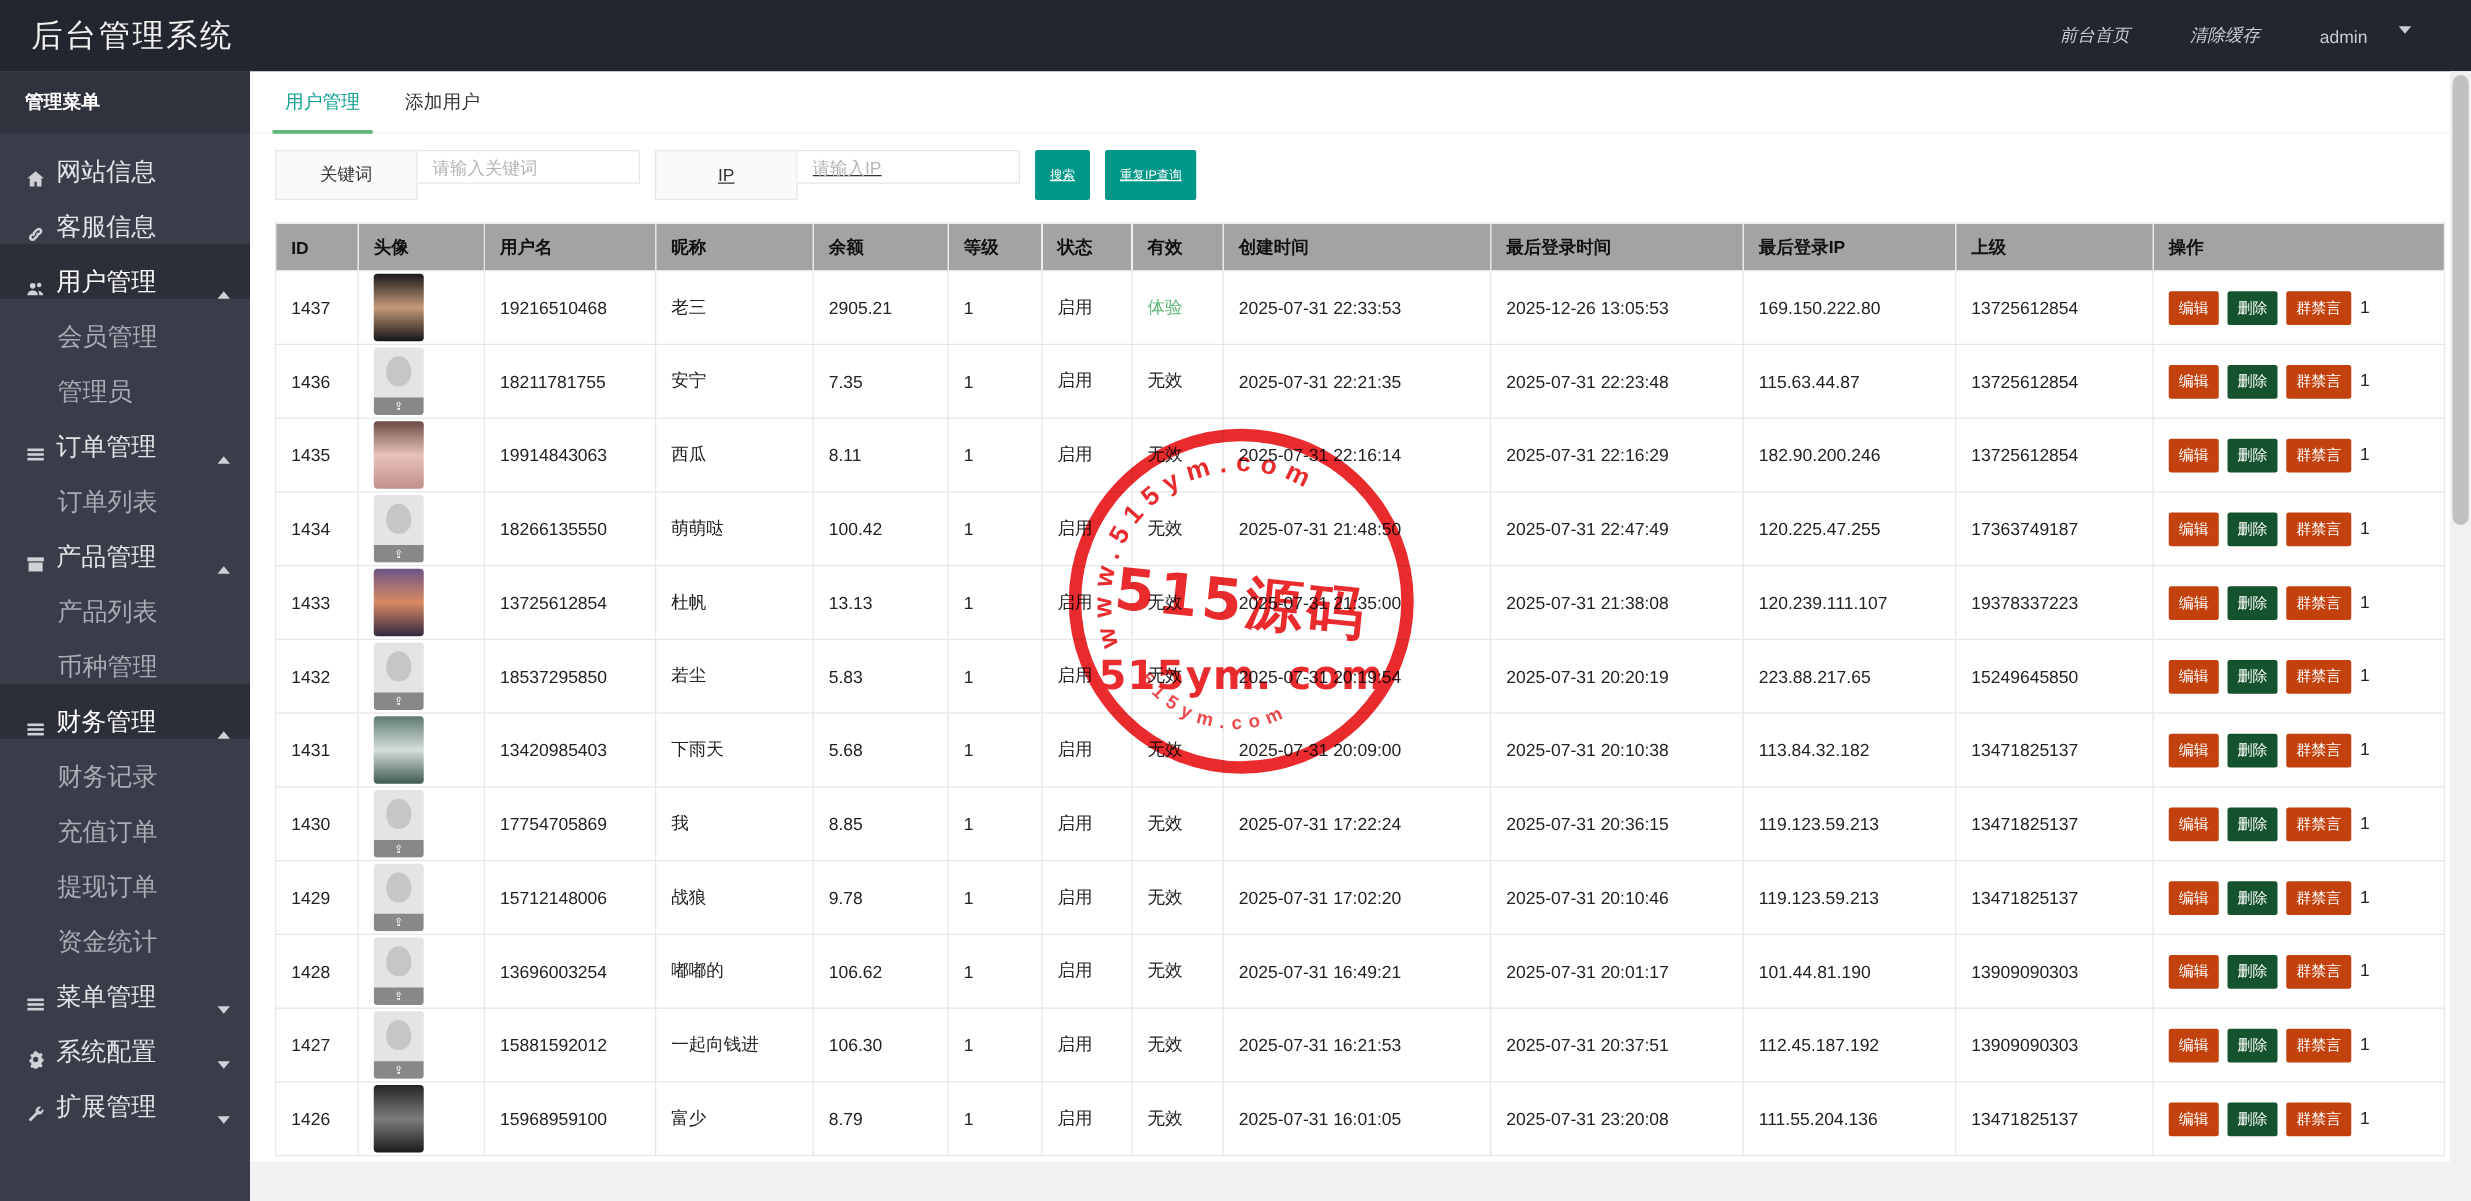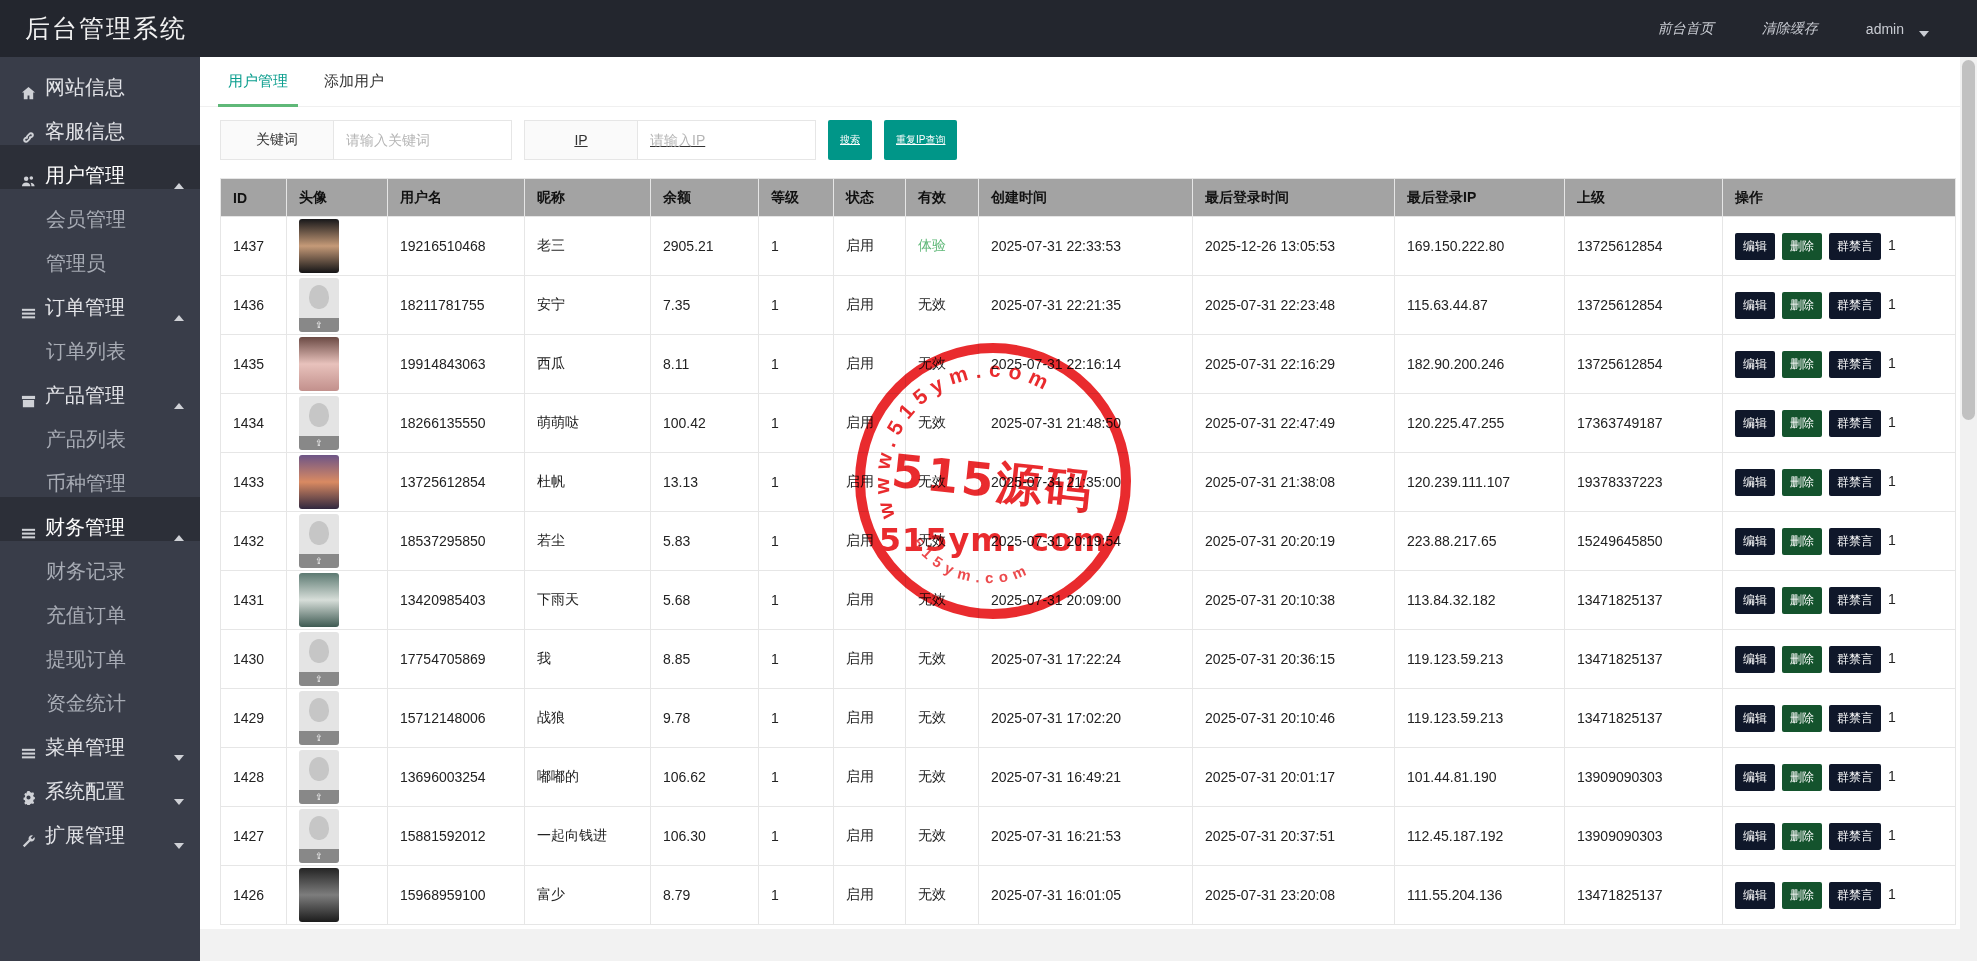--- a/index.html
+++ b/index.html
@@ -8,21 +8,21 @@
     font-family:"Liberation Sans","DejaVu Sans",sans-serif;
     background:#f2f2f2; position:relative; overflow:hidden;
     color:#333; font-size:14px;
   }
   
   .topbar { position:absolute; left:0; top:0; width:1977px; height:57px; background:#23262e; z-index:3;
             display:flex; align-items:center; justify-content:space-between; }
   .topbar .logo { color:#f2f2f2; font-size:25px; letter-spacing:2px; padding-left:25px; }
   .topbar .links { display:flex; align-items:center; gap:48px; padding-right:48px; }
   .topbar .links .tlink { color:#c9ccd3; font-size:14px; cursor:pointer;font-style:italic; }
-  .topbar .user { color:#c9ccd3; display:flex; align-items:flex-end; gap:15px; cursor:pointer; }
+  .topbar .user { color:#c9ccd3; display:flex; align-items:flex-start; gap:25px; cursor:pointer; }
   .caret-down-sm { width:0; height:0; border-left:5px solid transparent; border-right:5px solid transparent; border-top:6px solid #c9ccd3; display:inline-block; }
   
   .sidebar { position:absolute; left:0; top:57px; width:200px; height:904px; background:#393d49; z-index:2; }
   .side-header { height:50px; line-height:50px; padding-left:20px; color:#fff; font-weight:bold; font-size:15px; background:#30333d; }
   .side-item { height:44px; display:flex; align-items:flex-end; padding-left:20px; position:relative; cursor:pointer; color:#e3e4e8; font-size:20px; }
   .side-item.highlight { background:#2c2f38; color:#fff; }
   .side-item .s-icon { width:16px; height:16px; margin-right:9px; flex:0 0 16px; display:flex; align-items:center; justify-content:center; }
   .side-item .s-icon svg { width:15px; height:15px; fill:#cfd1d6; }
   .side-item.child { padding-left:46px; color:#a8acb5; }
   .side-item .caret { position:absolute; right:16px; width:0; height:0; border-left:5px solid transparent; border-right:5px solid transparent; }
@@ -33,39 +33,39 @@
   .card { position:absolute; left:0; top:0; width:1760px; height:872px; background:#fff; }
   
   .tabbar { height:50px; border-bottom:1px solid #f0f0f0; display:flex; align-items:stretch; padding-left:10px; }
   .tab { padding:0 18px; display:flex; align-items:center; font-size:15px; color:#333; cursor:pointer; position:relative; }
   .tab.active { color:#0b9e8e; }
   .tab.active::after { content:""; position:absolute; left:8px; right:8px; bottom:-1px; height:3px; background:#5fb878; }
   
   .searchrow { display:flex; align-items:center; margin:13px 0 0 20px; height:40px; }
   .grp { display:flex; height:40px; }
   .grp .lab { width:114px; border:1px solid #e6e6e6; background:#fafafa; display:flex; align-items:center; justify-content:center; color:#333; }
-  .grp input { width:178px; height:40px; border:1px solid #e6e6e6; border-left:none; padding:0 12px; font-size:14px; color:#a16207; outline:none; font-family:inherit; }
+  .grp input { width:178px; height:27px; border:1px solid #e6e6e6; border-left:none; padding:0 12px; font-size:14px; color:#a16207; outline:none; font-family:inherit; }
   .grp input::placeholder { color:#b5b5b5; }
   .btn-teal { height:40px; background:#009688; color:#ffffff; border:none; border-radius:2px; font-size:10px; padding:0 12px; cursor:pointer; font-family:inherit; }
   .ml20 { margin-left:12px;text-decoration:underline; }
   
   .tablewrap { margin:18px 0 0 20px; width:1735px; }
   table { border-collapse:collapse; table-layout:fixed; width:1735px; }
   th, td { border:1px solid #e6e6e6; text-align:left; padding-left:12px; font-size:14px; overflow:hidden; white-space:nowrap; }
   thead tr { height:38px; background:#a3a3a3; }
   th { font-weight:bold; color:#111; }
   tbody tr { height:59px; background:#fff; }
   td { color:#222; }
   .valid-green { color:#5fb878; }
   .avatar { width:40px; height:54px; border-radius:3px; overflow:hidden; position:relative; }
   .avatar.default { background:#e4e4e4; }
   .avatar.default .head { position:absolute; left:50%; top:7px; transform:translateX(-50%); width:20px; height:24px; background:#c6c6c6; border-radius:50% 50% 45% 45%; }
   .avatar.default .band { position:absolute; left:0; bottom:0; width:100%; height:14px; background:rgba(60,60,60,.55); display:flex; align-items:center; justify-content:center; color:#fff; font-size:9px; line-height:1; }
   .btn-mini { display:inline-block; border:none; border-radius:2px; color:#fff; font-size:12px; padding:5px 8px; margin-right:7px; cursor:pointer; font-family:inherit; }
-  .btn-edit, .btn-mute { background:#0f172a; }
+  .btn-edit, .btn-mute { background:#c2410c; }
   .btn-del { background:#14532d; }
   .mute-count { color:#222; font-size:14px; }
   
   .stamp { position:absolute; left:843px; top:331px; width:300px; height:300px; z-index:6; pointer-events:none; mix-blend-mode:multiply; opacity:.92; }
   
   .scrollbar { position:absolute; right:0; top:57px; width:17px; height:904px; background:#f1f1f1; z-index:4; }
   .scrollbar .thumb { position:absolute; left:2px; top:3px; width:13px; height:360px; background:#c1c1c1; border-radius:7px; }
 </style>
 </head>
 <body>
@@ -76,20 +76,21 @@
     <span class="tlink">前台首页</span>
     <span class="tlink">清除缓存</span>
     <span class="user">
       <span>admin</span>
       <span class="caret-down-sm"></span>
     </span>
   </div>
 </div>
 
 <div class="sidebar">
+  <div class="side-header">管理菜单</div>
   <div id="side-items">
       <div class="side-item">
         <span class="s-icon">
           <svg viewBox="0 0 16 16">
             <path d="M8 1 1 7h2v7h4v-4h2v4h4V7h2z"></path>
           </svg>
         </span>
         <span>网站信息</span>
       </div>
       <div class="side-item">

